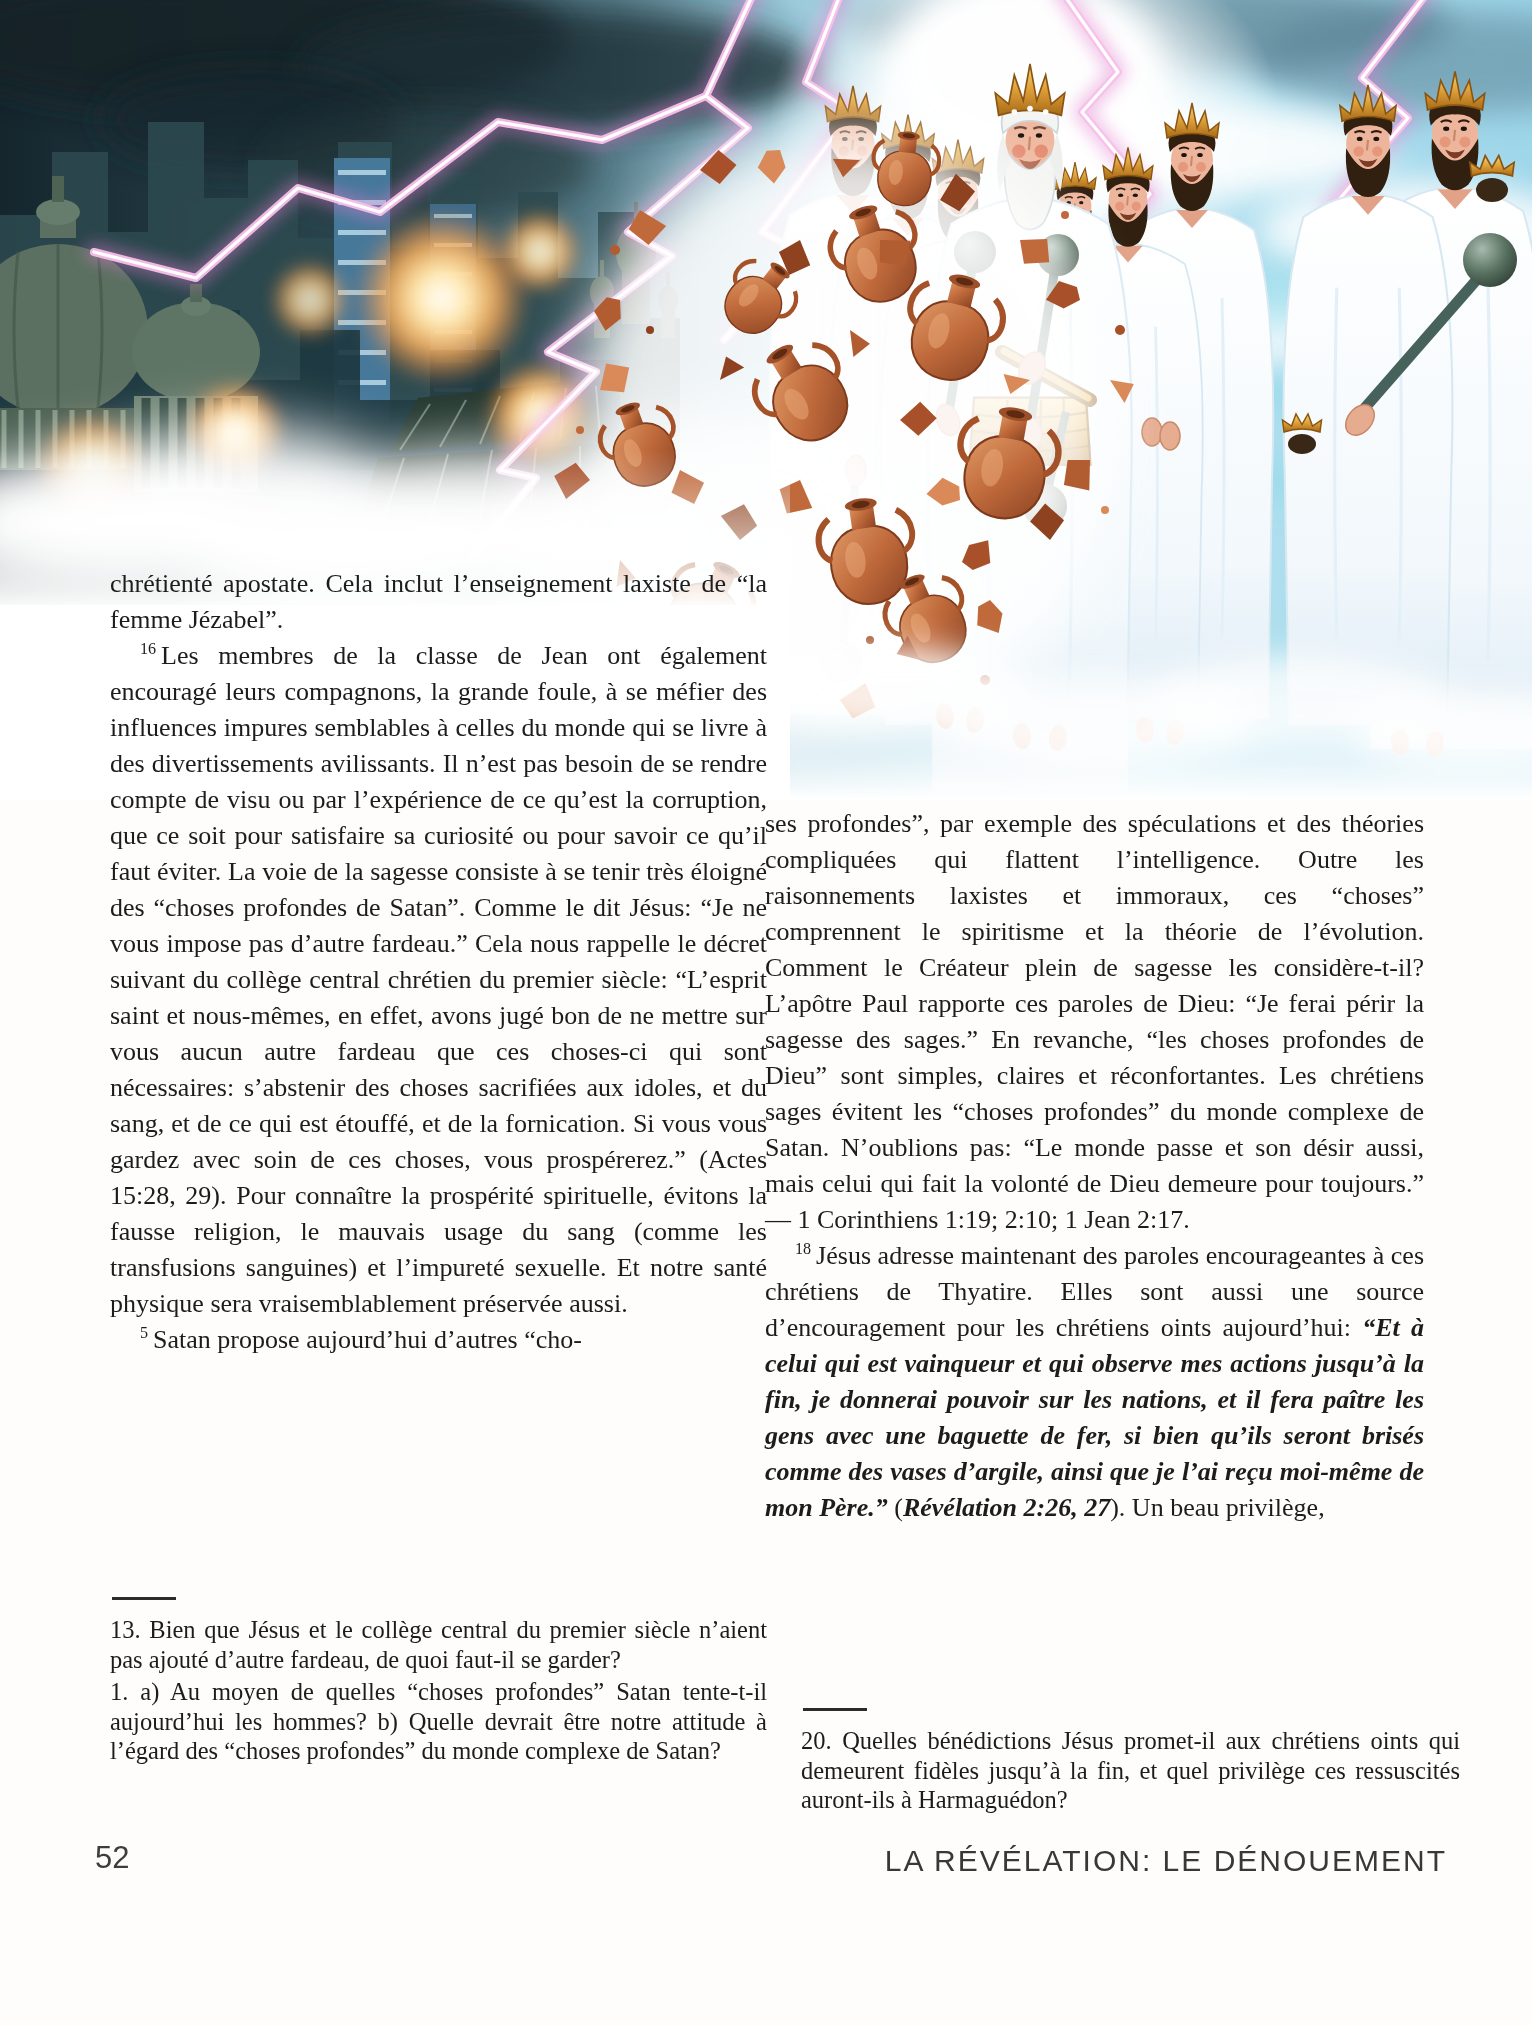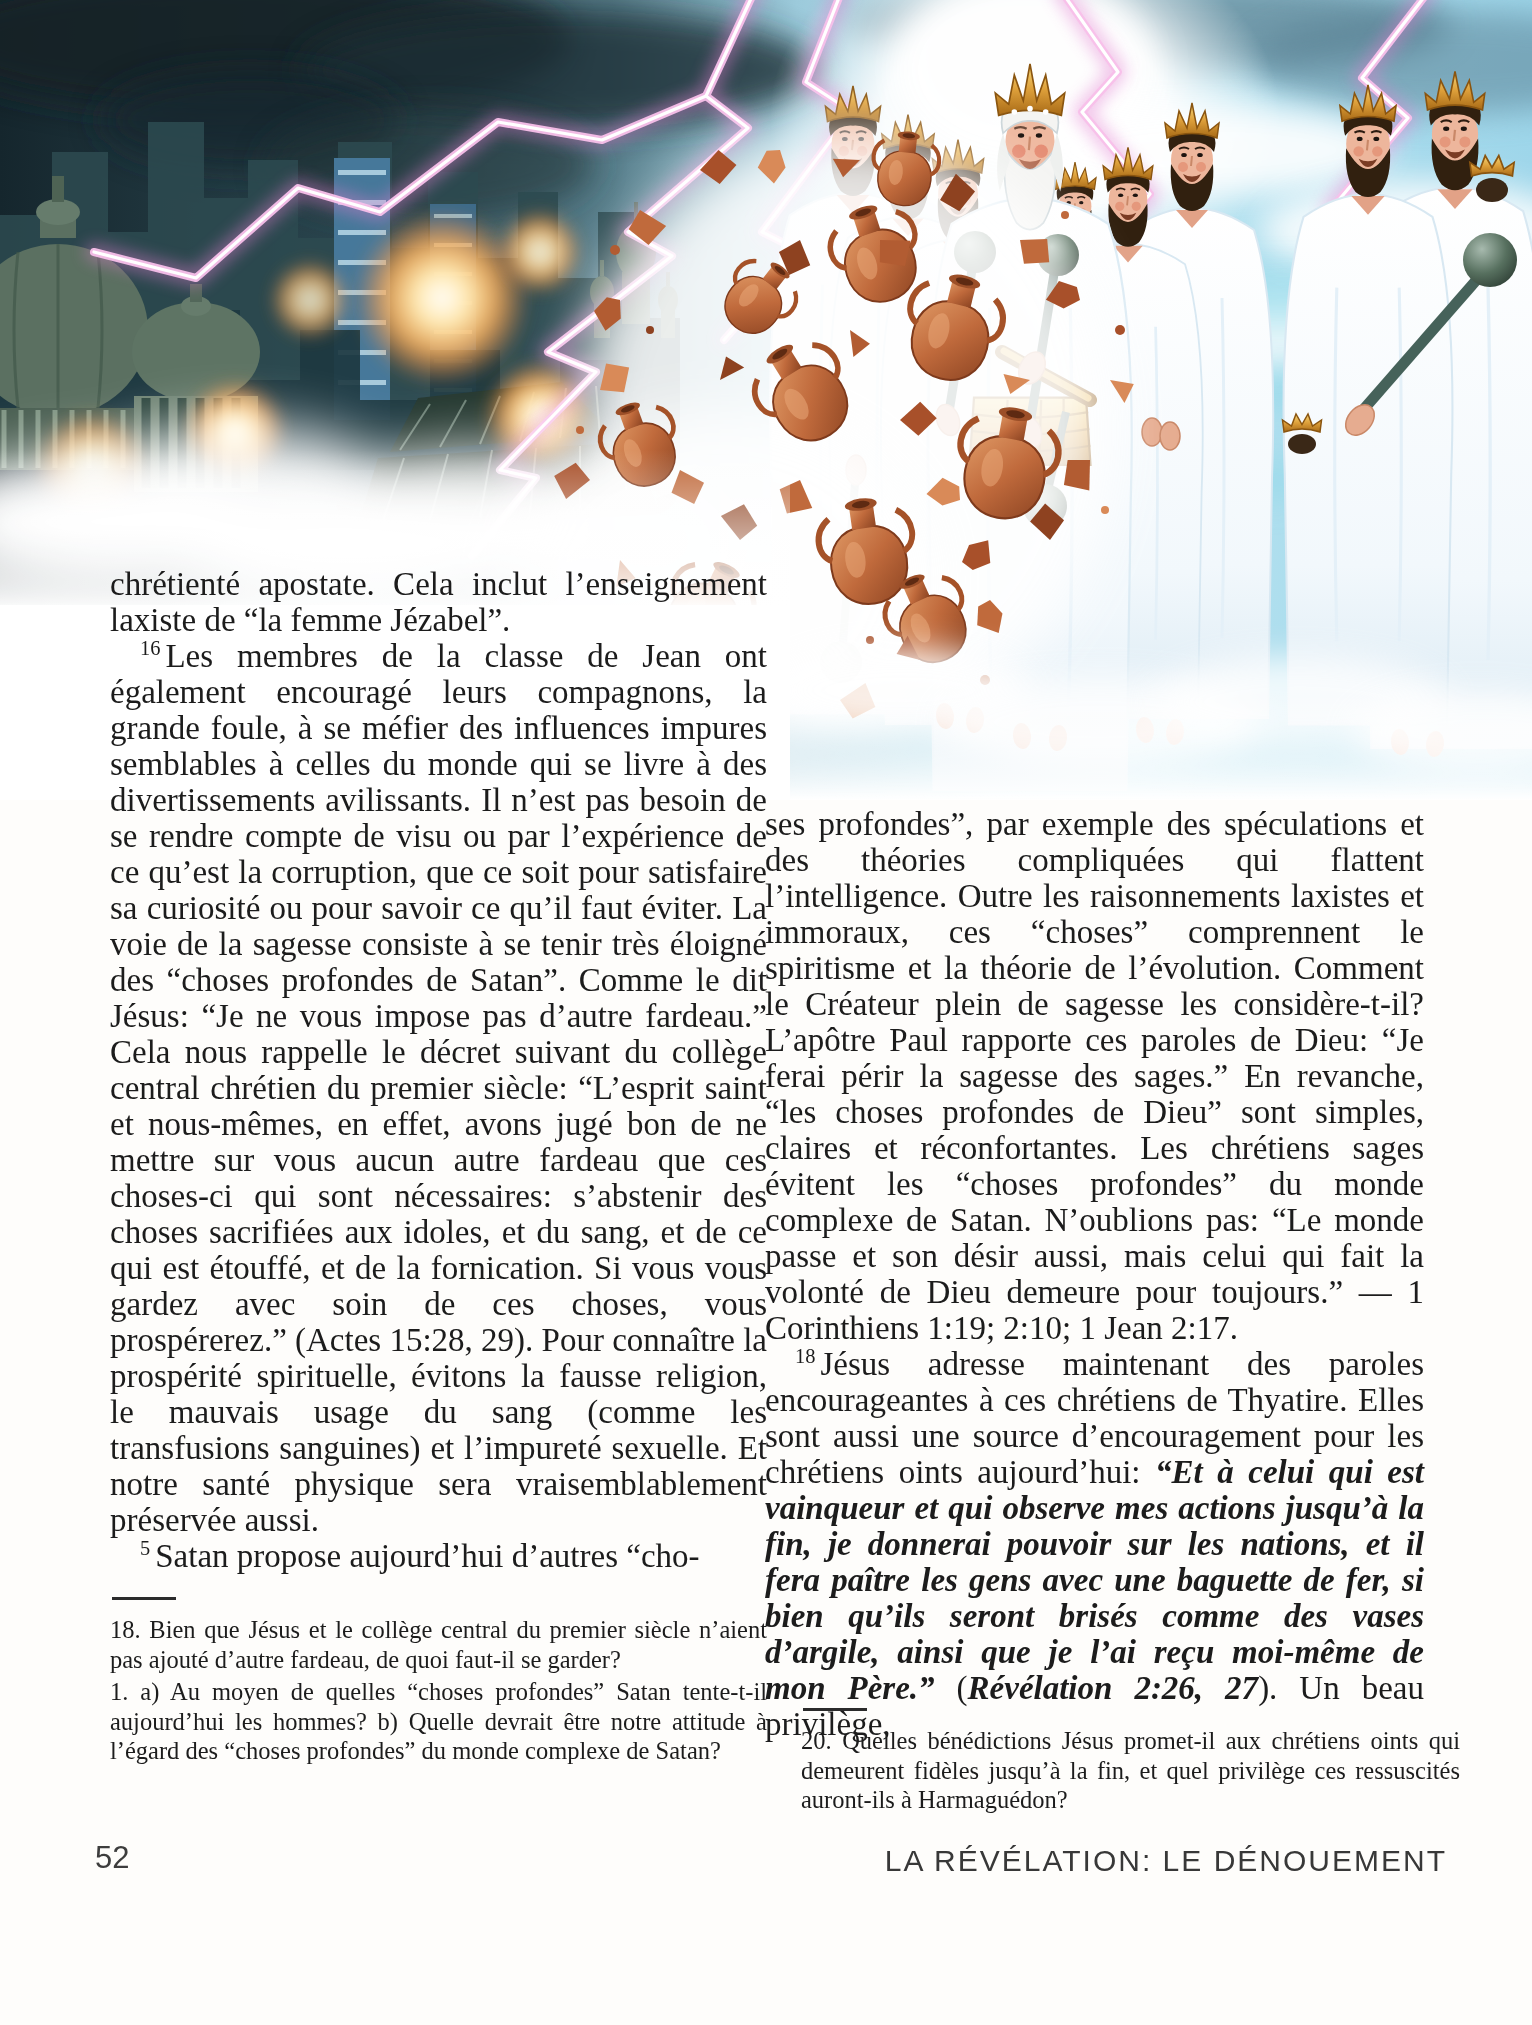--- a/index.html
+++ b/index.html
@@ -2,21 +2,21 @@
 <html lang="fr"><head>
 <meta charset="utf-8">
 <style>
   html,body{margin:0;padding:0;background:#e8e8e8;}
   .page{position:relative;width:1532px;height:2025px;background:#fefdfb;overflow:hidden;
         font-family:"Liberation Serif","DejaVu Serif",serif;color:#1c1c1c;margin:0 auto;}
   .illustration{position:absolute;top:0;left:0;width:1532px;height:800px;}
   .col{position:absolute;text-align:justify;hyphens:auto;}
   .col-left{left:110px;top:566px;width:657px;}
   .col-right{left:765px;top:806px;width:659px;}
-  p.body{margin:0;font-size:33px;line-height:36px;}
+  p.body{margin:0;font-size:26px;line-height:36px;}
   p.body.ind{text-indent:30px;}
   sup.pnum{font-size:.62em;line-height:0;vertical-align:super;margin-right:5px;}
   .bi{font-weight:bold;font-style:italic;}
   .fnblock{position:absolute;text-align:justify;hyphens:auto;}
   .fnblock-left{left:110px;top:1597px;width:657px;}
   .fnblock-right{left:801px;top:1708px;width:659px;}
   .fnrule{width:64px;height:3px;background:#2b2b2b;margin:0 0 15px 2px;}
   p.fn{margin:0 0 3px 0;font-size:24.5px;line-height:29.5px;}
   .pageno{position:absolute;left:95px;top:1840px;font-family:"Liberation Sans","DejaVu Sans",sans-serif;
           font-size:31px;color:#3d3d3d;}
@@ -418,21 +418,21 @@
   </div>
 
   <div class="col col-left">
     <p class="body cont"><span>chrétienté apostate. Cela inclut l’enseignement laxiste de “la femme Jézabel”.</span></p>
     <p class="body ind"><sup class="pnum">16</sup><span>Les membres de la classe de Jean ont également encouragé leurs compagnons, la grande foule, à se méfier des influences impures semblables à celles du monde qui se livre à des divertissements avilissants. Il n’est pas besoin de se rendre compte de visu ou par l’expérience de ce qu’est la corruption, que ce soit pour satisfaire sa curiosité ou pour savoir ce qu’il faut éviter. La voie de la sagesse consiste à se tenir très éloigné des “choses profondes de Satan”. Comme le dit Jésus: “Je ne vous impose pas d’autre fardeau.” Cela nous rappelle le décret suivant du collège central chrétien du premier siècle: “L’esprit saint et nous-mêmes, en effet, avons jugé bon de ne mettre sur vous aucun autre fardeau que ces choses-ci qui sont nécessaires: s’abstenir des choses sacrifiées aux idoles, et du sang, et de ce qui est étouffé, et de la fornication. Si vous vous gardez avec soin de ces choses, vous prospérerez.” (Actes 15:28, 29). Pour connaître la prospérité spirituelle, évitons la fausse religion, le mauvais usage du sang (comme les transfusions sanguines) et l’impureté sexuelle. Et notre santé physique sera vraisemblablement préservée aussi.</span></p>
     <p class="body ind"><sup class="pnum">5</sup><span>Satan propose aujourd’hui d’autres “cho-</span></p>
   </div>
 
   <div class="fnblock fnblock-left">
     <div class="fnrule"></div>
-    <p class="fn"><span>18. Bien que Jésus et le collège central du premier siècle n’aient pas ajouté d’autre fardeau, de quoi faut-il se garder?</span></p>
+    <p class="fn"><span>13. Bien que Jésus et le collège central du premier siècle n’aient pas ajouté d’autre fardeau, de quoi faut-il se garder?</span></p>
     <p class="fn"><span>1. a) Au moyen de quelles “choses profondes” Satan tente-t-il aujourd’hui les hommes? b) Quelle devrait être notre attitude à l’égard des “choses profondes” du monde complexe de Satan?</span></p>
   </div>
 
   <div class="col col-right">
     <p class="body cont"><span>ses profondes”, par exemple des spéculations et des théories compliquées qui flattent l’intelligence. Outre les raisonnements laxistes et immoraux, ces “choses” comprennent le spiritisme et la théorie de l’évolution. Comment le Créateur plein de sagesse les considère-t-il? L’apôtre Paul rapporte ces paroles de Dieu: “Je ferai périr la sagesse des sages.” En revanche, “les choses profondes de Dieu” sont simples, claires et réconfortantes. Les chrétiens sages évitent les “choses profondes” du monde complexe de Satan. N’oublions pas: “Le monde passe et son désir aussi, mais celui qui fait la volonté de Dieu demeure pour toujours.” — 1 Corinthiens 1:19; 2:10; 1 Jean 2:17.</span></p>
     <p class="body ind"><sup class="pnum">18</sup><span>Jésus adresse maintenant des paroles encourageantes à ces chrétiens de Thyatire. Elles sont aussi une source d’encouragement pour les chrétiens oints aujourd’hui: </span><span class="bi">“Et à celui qui est vainqueur et qui observe mes actions jusqu’à la fin, je donnerai pouvoir sur les nations, et il fera paître les gens avec une baguette de fer, si bien qu’ils seront brisés comme des vases d’argile, ainsi que je l’ai reçu moi-même de mon Père.”</span><span> (</span><span class="bi">Révélation 2:26, 27</span><span>). Un beau privilège,</span></p>
   </div>
 
   <div class="fnblock fnblock-right">
     <div class="fnrule"></div>

